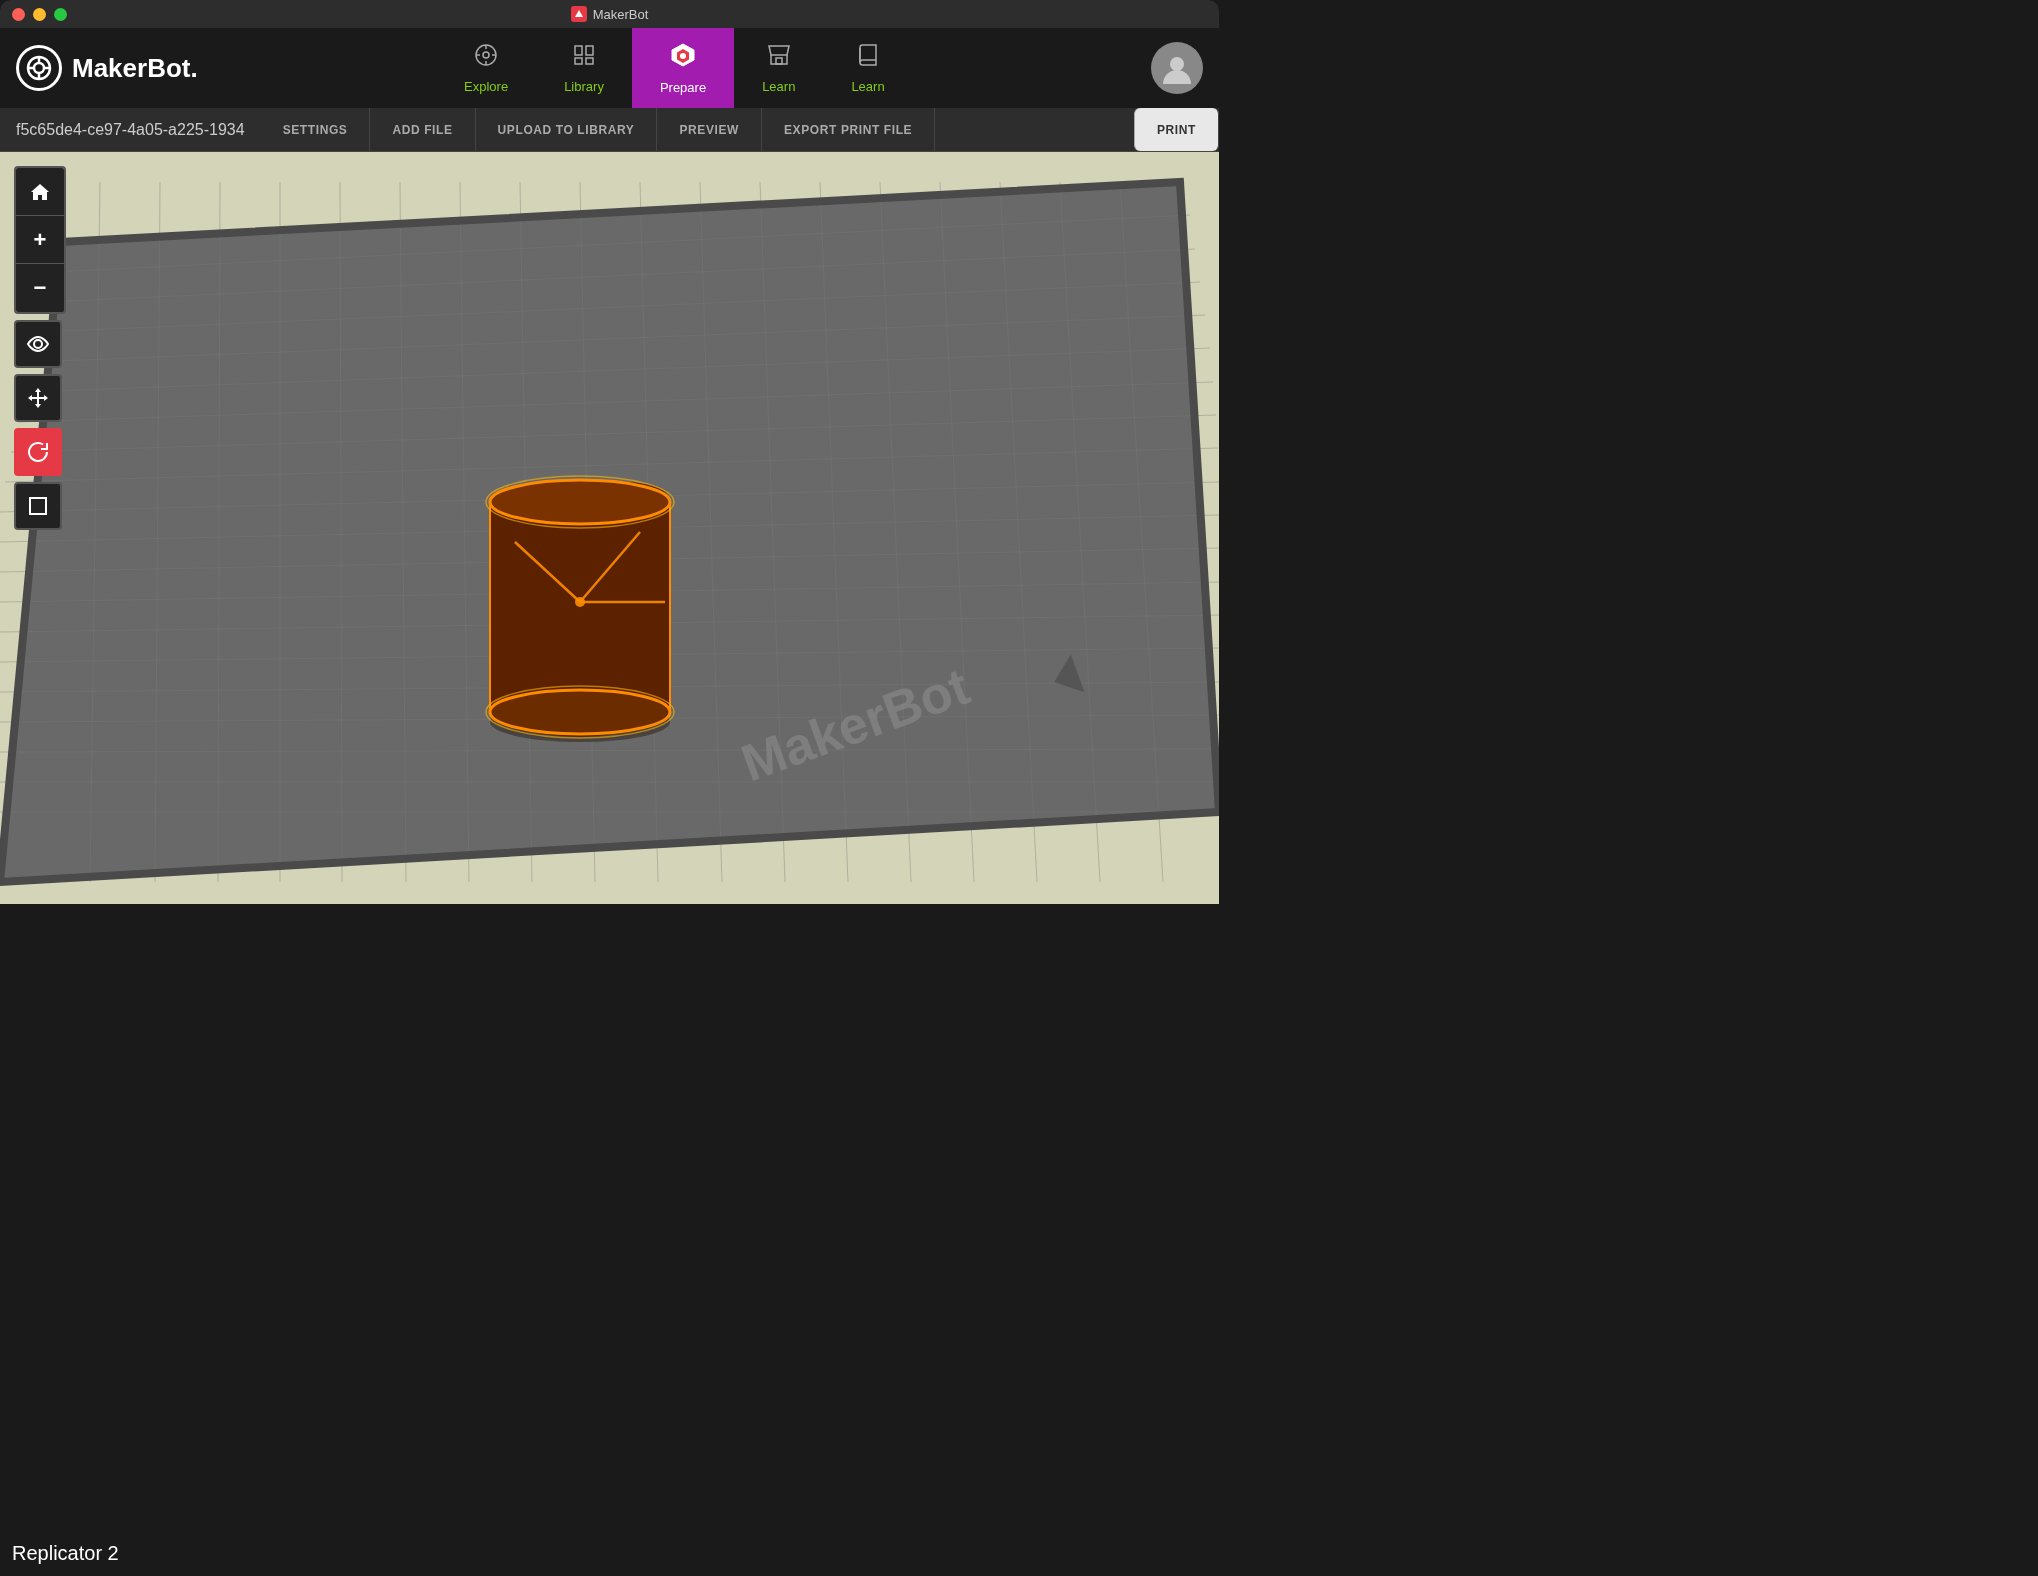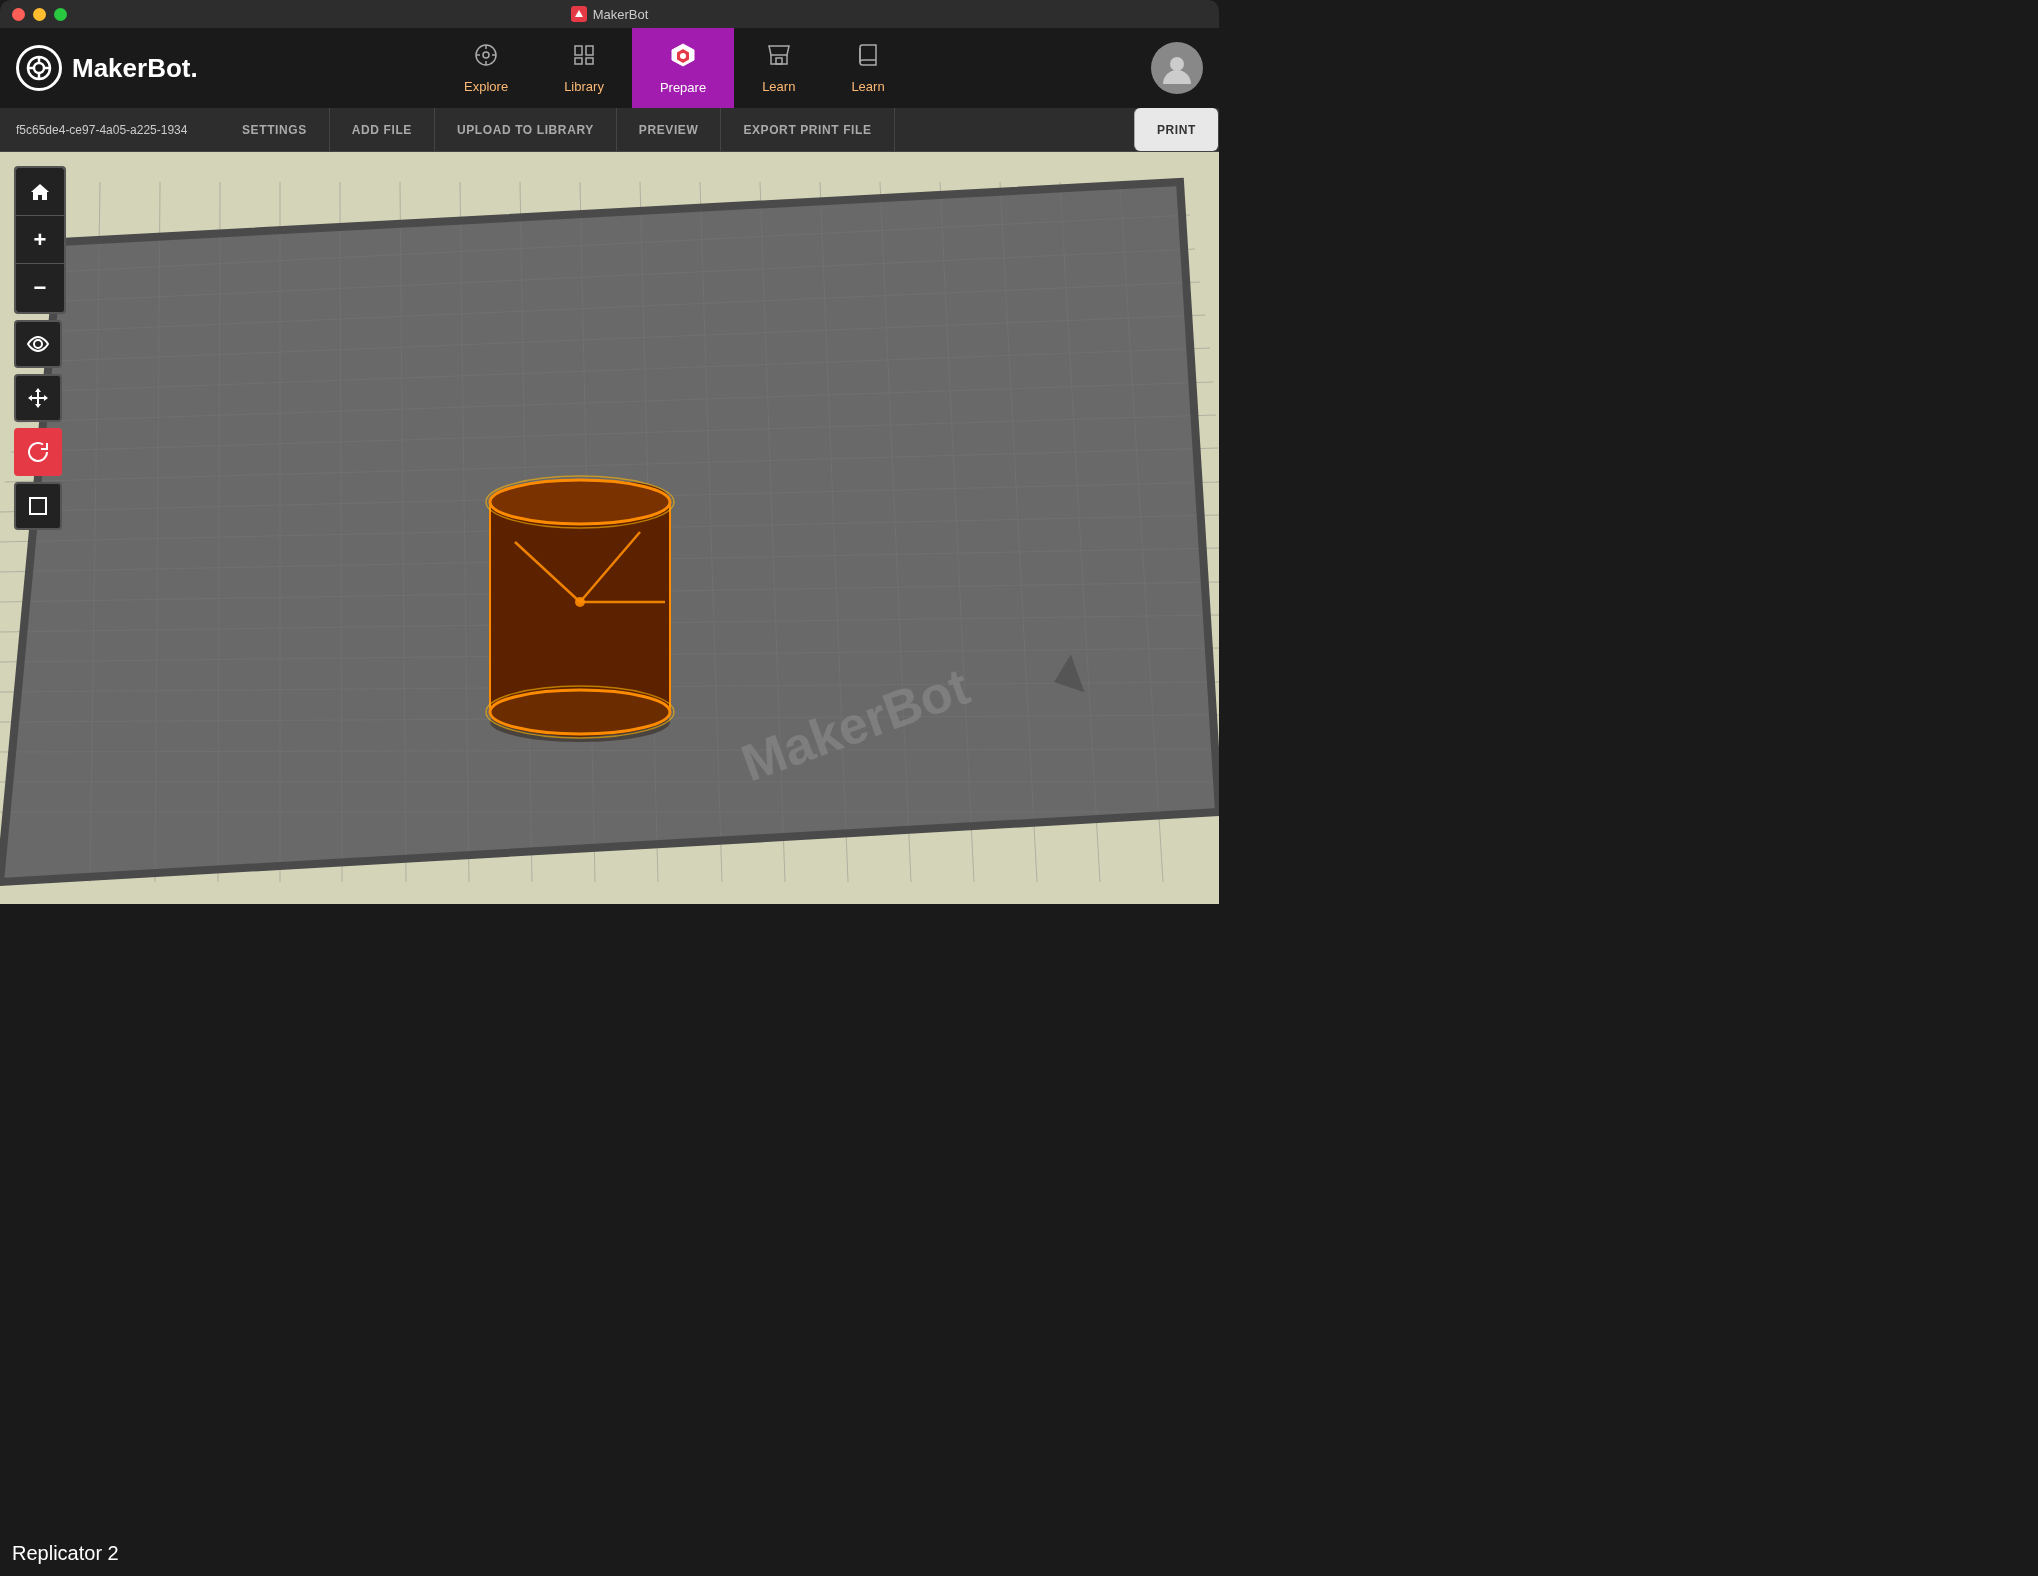--- a/index.html
+++ b/index.html
@@ -93,21 +93,21 @@
       gap: 0;
     }
     .nav-item {
       display: flex;
       flex-direction: column;
       align-items: center;
       justify-content: center;
       padding: 0 28px;
       height: 80px;
       cursor: pointer;
-      color: #fdba74;
+      color: #84cc16;
       font-size: 13px;
       gap: 6px;
       position: relative;
     }
     .nav-item.active {
       background: #a21caf;
       color: white;
     }
     .nav-icon {
       font-size: 22px;
@@ -128,21 +128,21 @@
     .sub-toolbar {
       height: 44px;
       background: #2d2d2d;
       display: flex;
       align-items: center;
       padding: 0;
       border-bottom: 1px solid #444;
     }
     .file-id {
       color: #ccc;
-      font-size: 12px;
+      font-size: 16px;
       padding: 0 16px;
       flex: 0 0 auto;
       min-width: 220px;
     }
     .sub-toolbar-actions {
       display: flex;
       flex: 1;
       height: 100%;
     }
     .sub-action {

